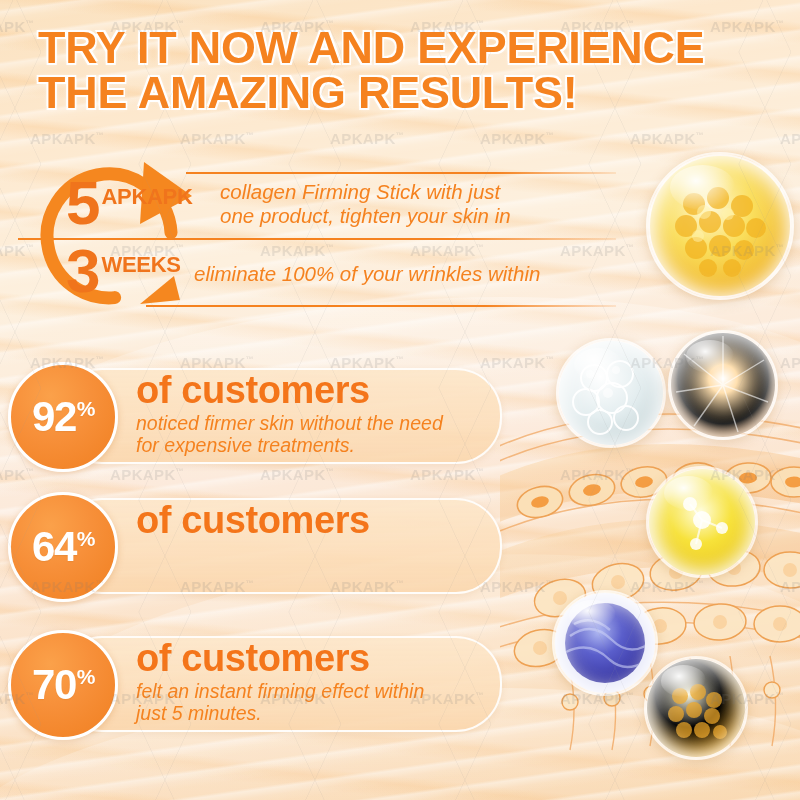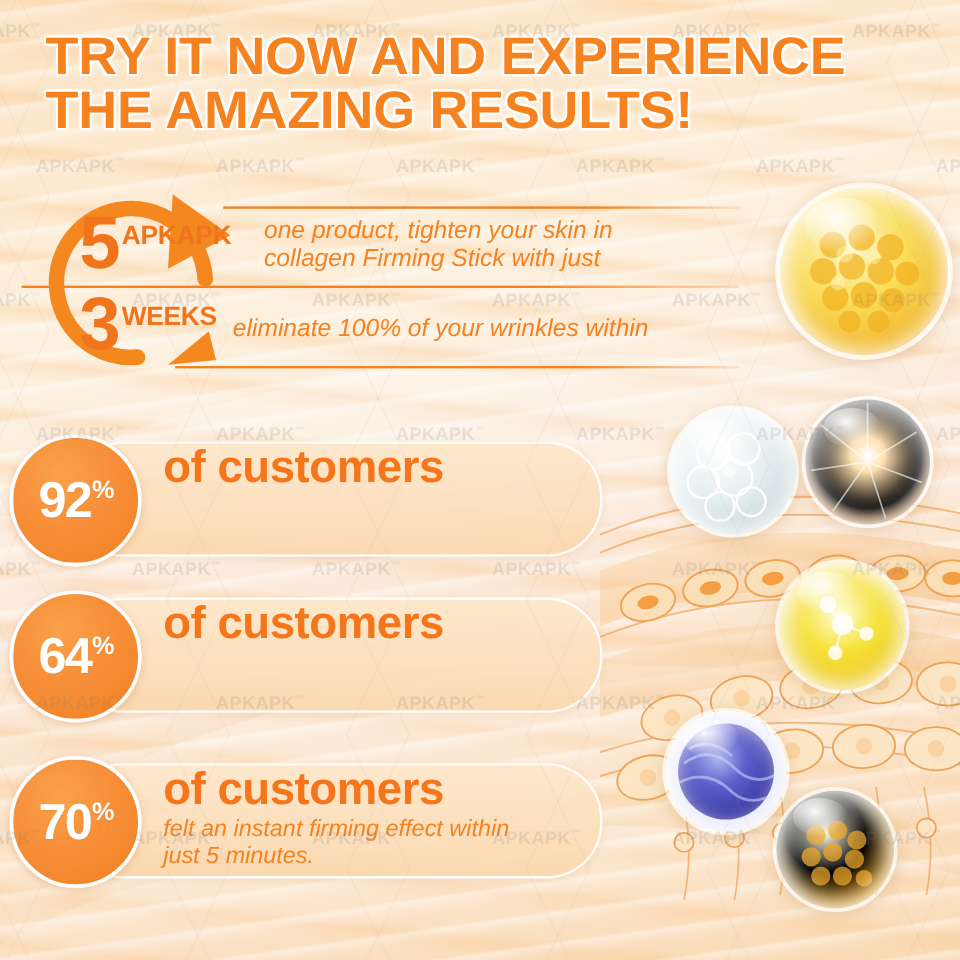--- a/index.html
+++ b/index.html
@@ -539,22 +539,22 @@
         <polygon points="120,8 168,42 116,70" fill="#F5871F"></polygon>
         <polygon points="116,150 150,122 156,146" fill="#F5871F"></polygon>
       </svg>
     </div>
 
     <div class="time-row t1">
       <span class="big-num">5</span>
       <span class="unit">APKAPK</span>
     </div>
     <div class="time-copy c1">
+      <div>collagen Firming Stick with just</div>
       <div>one product, tighten your skin in</div>
-      <div>collagen Firming Stick with just</div>
     </div>
 
     <div class="time-row t2">
       <span class="big-num">3</span>
       <span class="unit">WEEKS</span>
     </div>
     <div class="time-copy c2">
       <div>eliminate 100% of your wrinkles within</div>
     </div>
   </div>
@@ -562,20 +562,22 @@
   <div class="stat-row s1">
     <div class="pill"></div>
     <div class="badge">
       <span class="pct">
         <span class="n">92</span>
         <span class="s">%</span>
       </span>
     </div>
     <div class="stat-text">
       <div class="stat-title">of customers</div>
+      <div class="stat-desc">noticed firmer skin without the need
+for expensive treatments.</div>
     </div>
   </div>
 
   <div class="stat-row s2">
     <div class="pill"></div>
     <div class="badge">
       <span class="pct">
         <span class="n">64</span>
         <span class="s">%</span>
       </span>

